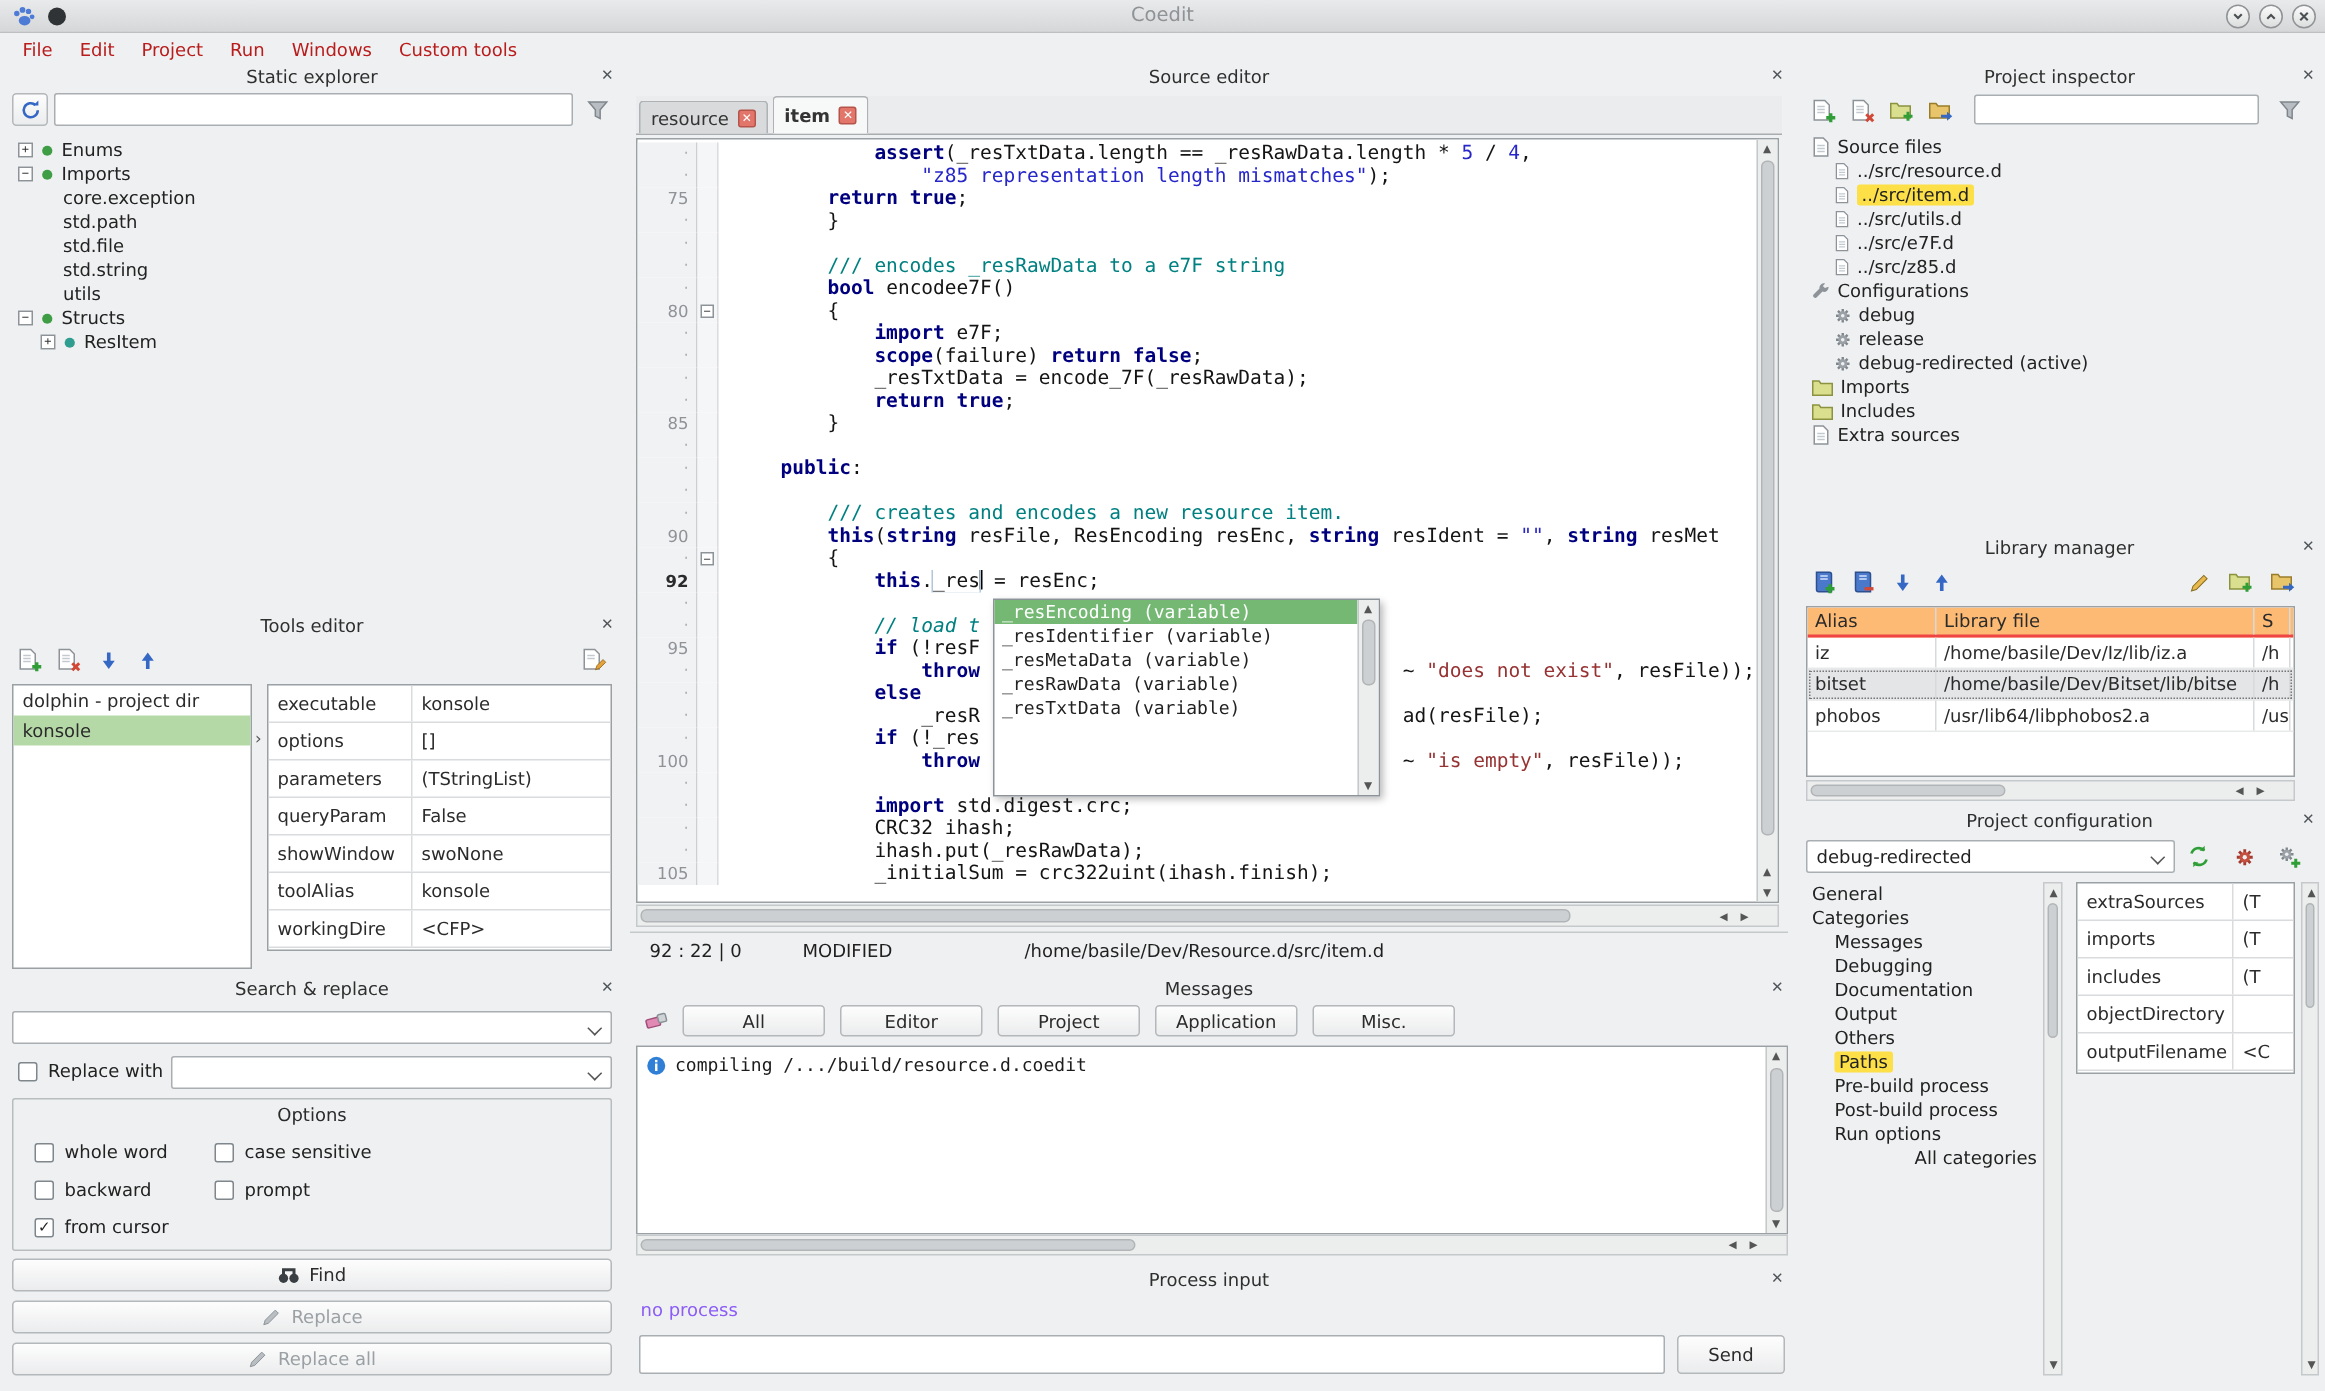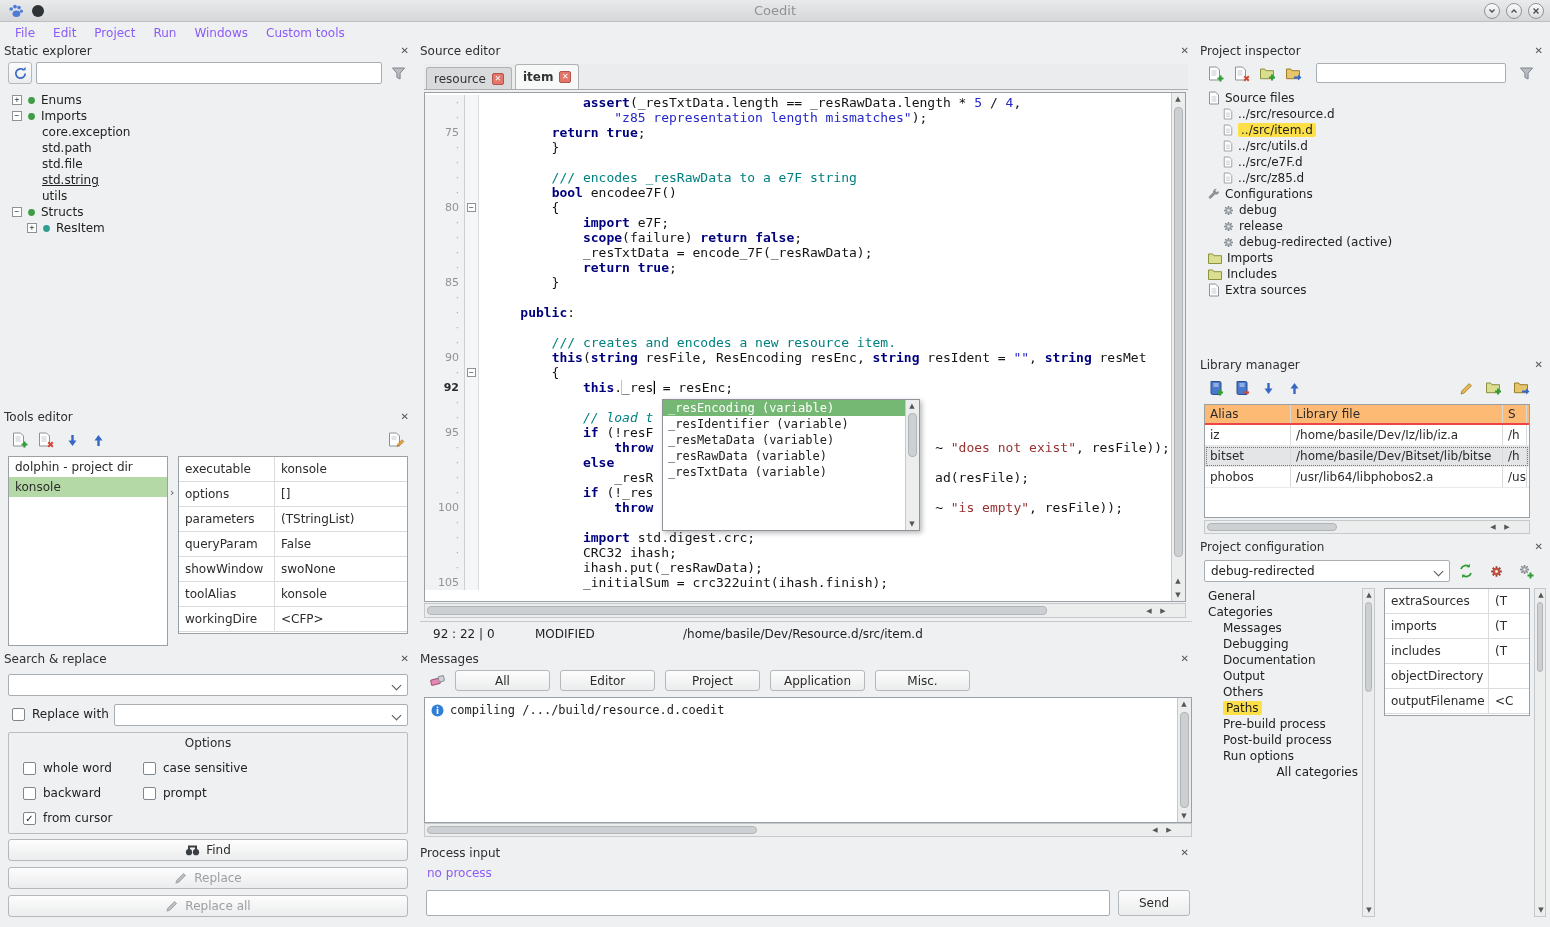--- a/index.html
+++ b/index.html
@@ -9,25 +9,25 @@
 
 .titlebar{position:absolute;left:0;top:0;width:1550px;height:22px;
  background:linear-gradient(#e9eaeb,#d6d7d8);border-bottom:1px solid #bdbfc1}
 .tb-title{position:absolute;left:0;right:0;top:3px;text-align:center;color:#8f9396;font-size:13px}
 .tb-icon{position:absolute;left:8px;top:3px;width:16px;height:16px}
 .tb-dot{position:absolute;left:32px;top:5px;width:12px;height:12px;border-radius:50%;background:#2f3336}
 .tb-btns{position:absolute;right:6px;top:3px;display:flex;gap:6px}
 .tb-circle{width:16px;height:16px;border-radius:50%;border:1px solid #8f9396;
  background:linear-gradient(#fbfbfb,#dcdddd);display:flex;align-items:center;justify-content:center}
 .menubar{position:absolute;left:0;top:23px;width:1550px;height:20px;display:flex;align-items:center;padding-left:6px}
-.menu-item{padding:2px 9px;color:#8b5cf6}
+.menu-item{padding:2px 9px;color:#b91c1c}
 
 
 .panel{position:absolute}
-.phead{position:relative;height:16px;text-align:left;font-size:12px;color:#2f2f2f}
+.phead{position:relative;height:16px;text-align:center;font-size:12px;color:#2f2f2f}
 .pclose{position:absolute;right:3px;top:1px;font-size:10px;color:#50555a}
 
 
 .btn{display:flex;align-items:center;justify-content:center;gap:6px;
  background:linear-gradient(#fdfdfd,#ebeced);border:1px solid #b4b8bb;border-radius:3px;color:#2b2b2b;font-size:12px}
 .btn.disabled{color:#9aa0a4}
 .tbtn{position:absolute;width:24px;height:24px;display:flex;align-items:center;justify-content:center}
 .tinput{position:absolute;height:22px;border:1px solid #a9aeb2;border-radius:2px;background:#fff;
  padding:0 5px;font:12px "DejaVu Sans",sans-serif}
 .combo{position:absolute;background:#fff;border:1px solid #a9aeb2;border-radius:2px;display:flex;
@@ -195,21 +195,21 @@
         <span>core.exception</span>
       </div>
       <div class="trow" style="padding-left: 19px;">
         <span class="exp none">+</span>
         <span>std.path</span>
       </div>
       <div class="trow" style="padding-left: 19px;">
         <span class="exp none">+</span>
         <span>std.file</span>
       </div>
-      <div class="trow" style="padding-left: 19px; text-decoration: underline;">
+      <div class="trow" style="padding-left: 19px;">
         <span class="exp none">+</span>
         <span>std.string</span>
       </div>
       <div class="trow" style="padding-left: 19px;">
         <span class="exp none">+</span>
         <span>utils</span>
       </div>
       <div class="trow" style="padding-left: 4px;">
         <span class="exp">−</span>
         <span class="ticon-s">

